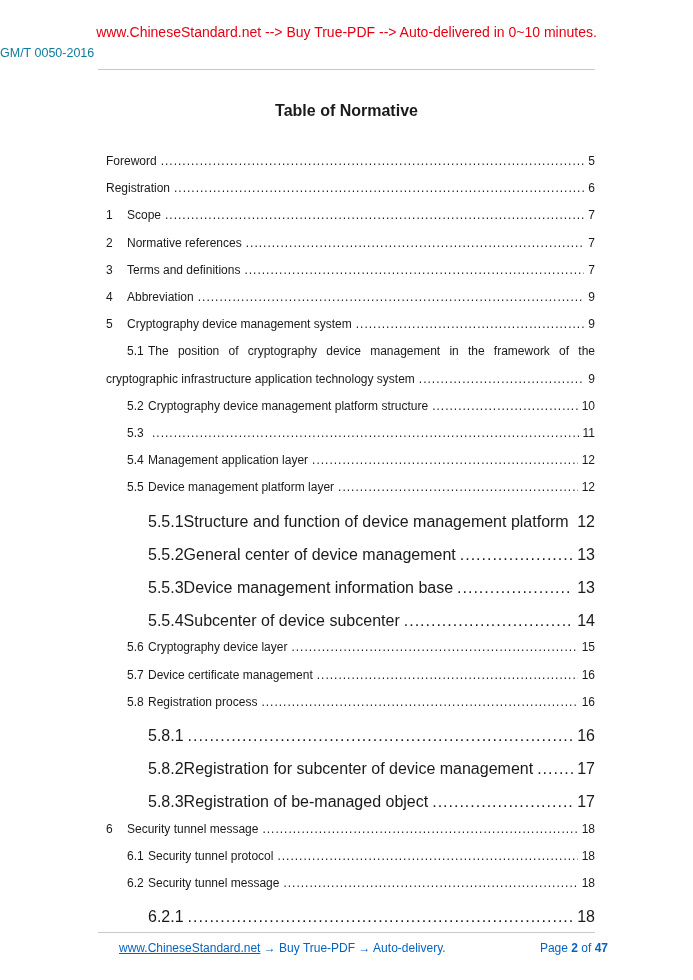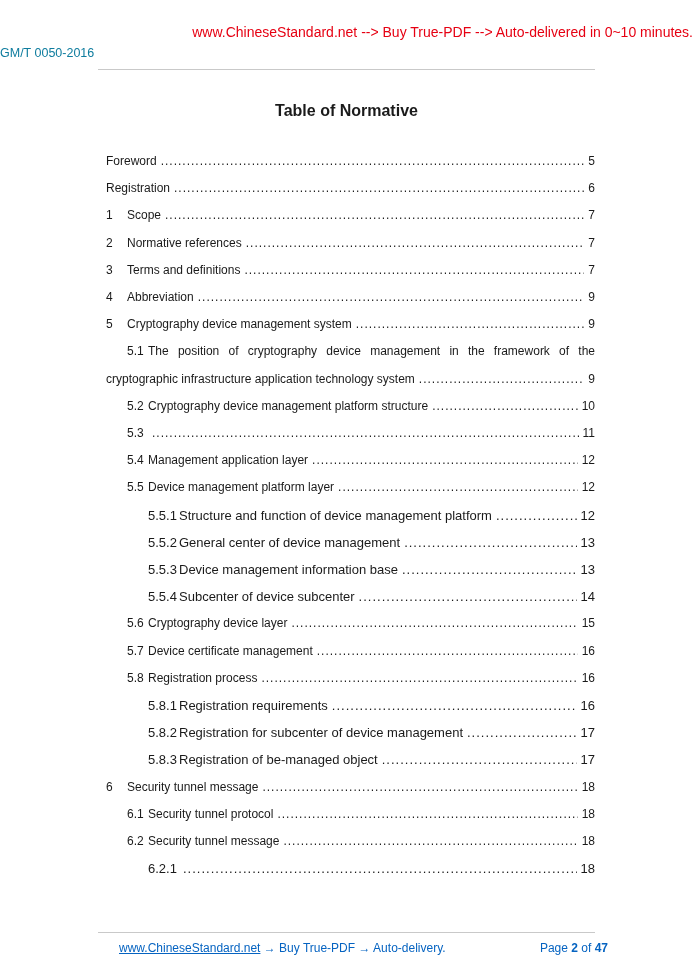--- a/index.html
+++ b/index.html
@@ -15,21 +15,21 @@
     width: 693px; height: 980px;
     font-family: "Liberation Sans", sans-serif;
     color: var(--text-black);
     position: relative;
     overflow: hidden;
   }
   .page { position: relative; width: 693px; height: 980px; background: #fff; }
 
   .banner {
     margin-top: 24px;
-    text-align: right;
+    text-align: center;
     font-size: 14px;
     color: var(--banner-red);
   }
   .std-code {
     margin-top: 6px;
     text-align: left;
     font-size: 12.5px;
     color: var(--standard-code-teal);
   }
   .rule {
@@ -51,21 +51,21 @@
     font-size: 12px;
     line-height: 27.2px;
     color: var(--text-black);
   }
   .toc-row {
     display: flex;
     align-items: flex-start;
   }
   .indent1 { padding-left: 21px; }
   .indent2 { padding-left: 42px; }
-  .small   { font-size: 13px; }
+  .small   { font-size: 16px; margin-top: 6px; }
   .toc-num {
     display: inline-block;
     flex-shrink: 0;
   }
   .toc-num.lv0 { min-width: 21px; }
   .toc-num.lv1 { min-width: 21px; }
   .toc-num.lv2 { min-width: 31px; }
   .toc-label { white-space: nowrap; flex-shrink: 0; }
   .toc-dots {
     flex: 1 1 0;
@@ -230,21 +230,20 @@
         <span class="toc-page">16</span>
       </div>
       <div class="toc-row indent1">
         <span class="toc-num lv1">5.8</span>
         <span class="toc-label">Registration process</span>
         <span class="toc-dots">............................................................................................................................................................................................................................................................................................................</span>
         <span class="toc-page">16</span>
       </div>
       <div class="toc-row indent2 small">
         <span class="toc-num lv2">5.8.1</span>
-        <span class="toc-label">Registration requirements</span>
         <span class="toc-dots">............................................................................................................................................................................................................................................................................................................</span>
         <span class="toc-page">16</span>
       </div>
       <div class="toc-row indent2 small">
         <span class="toc-num lv2">5.8.2</span>
         <span class="toc-label">Registration for subcenter of device management</span>
         <span class="toc-dots">............................................................................................................................................................................................................................................................................................................</span>
         <span class="toc-page">17</span>
       </div>
       <div class="toc-row indent2 small">

